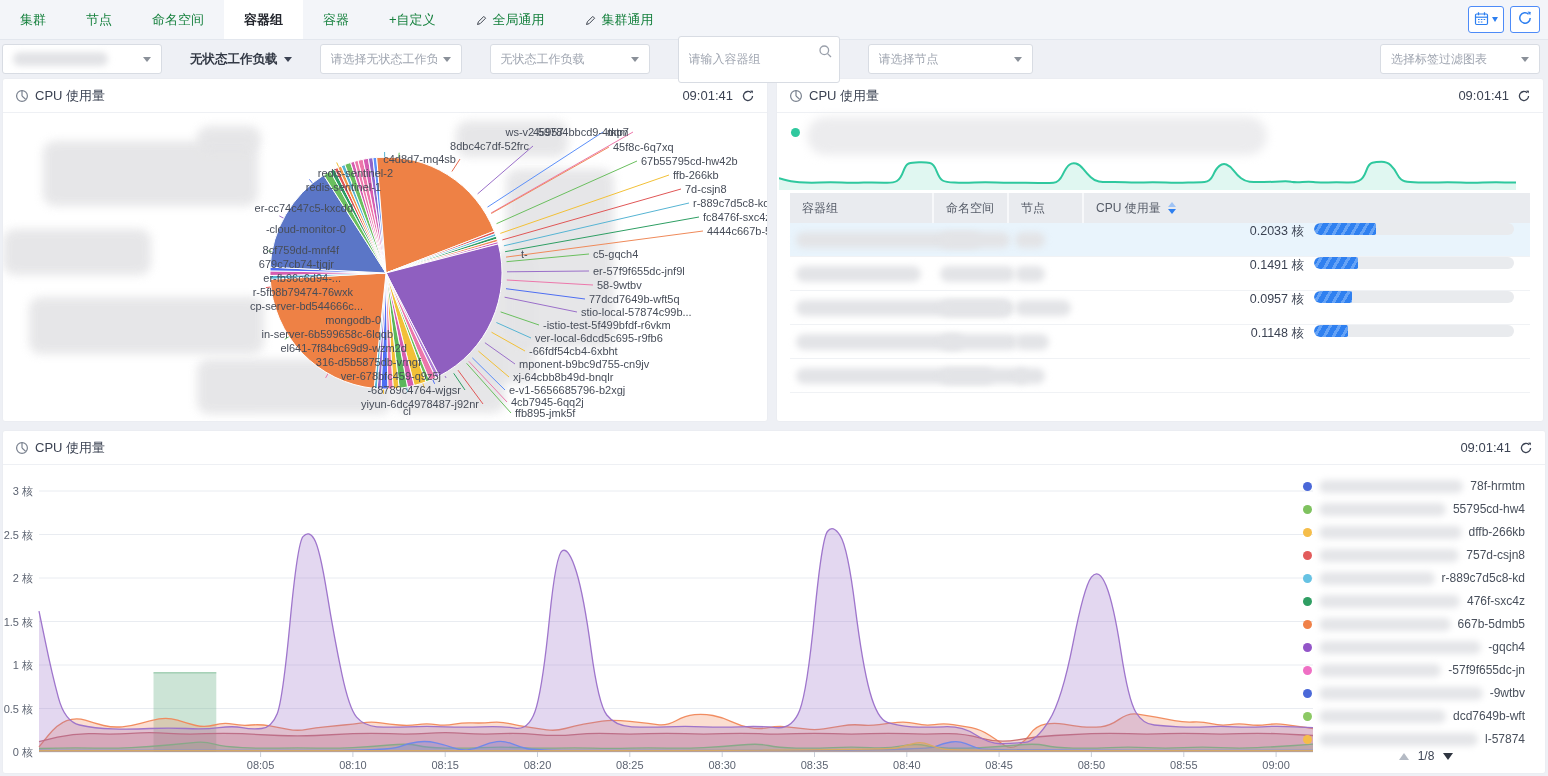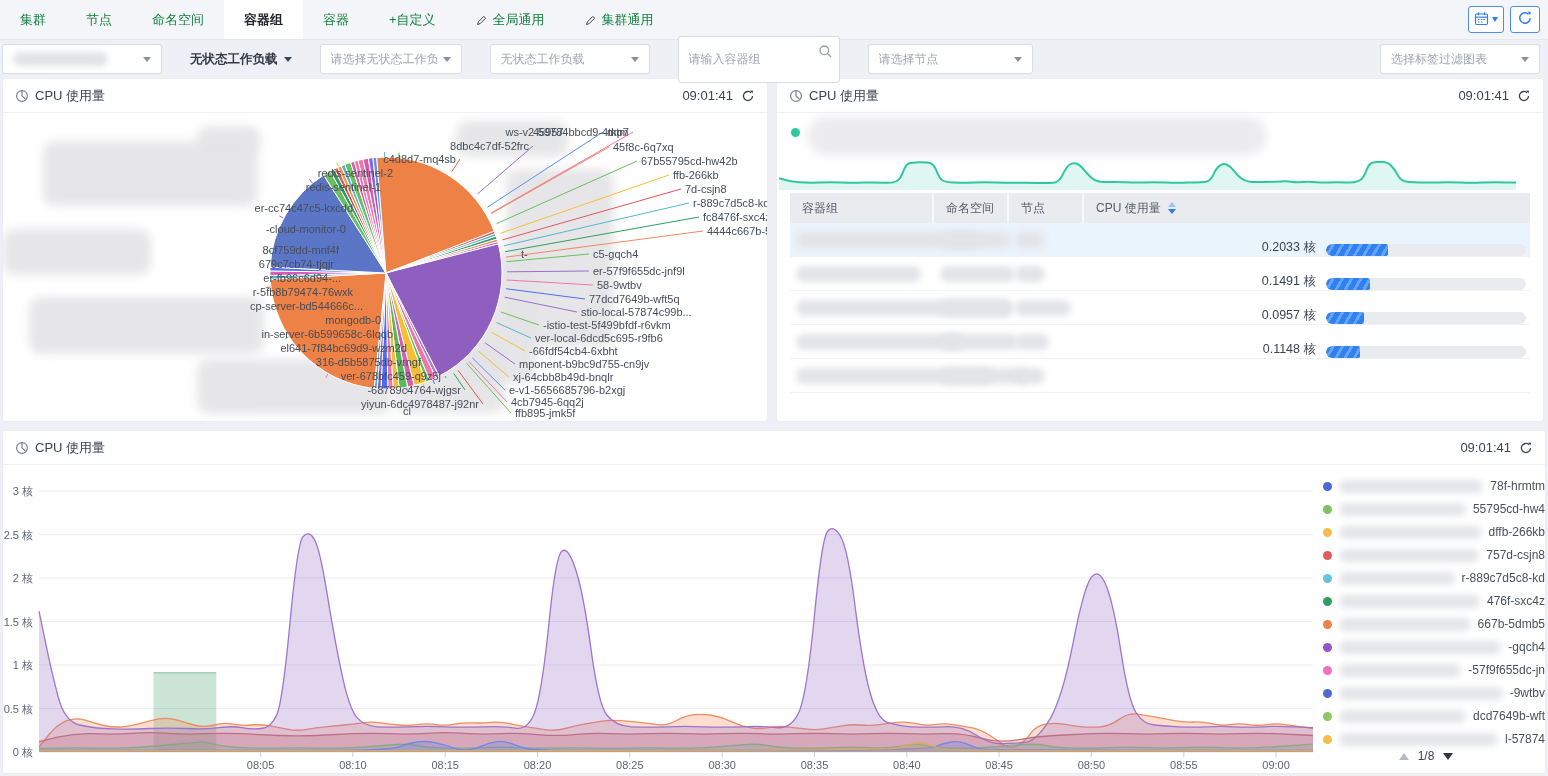--- a/index.html
+++ b/index.html
@@ -46,30 +46,30 @@
 .th:last-child{border-right:none}
 .th.name{width:144px}.th.ns{width:75px}.th.node{width:75px}.th.cpu{flex:1}
 .sort{display:inline-flex;flex-direction:column;gap:2px;margin-left:7px;cursor:pointer}
 .sort .u{width:0;height:0;border-left:4px solid transparent;border-right:4px solid transparent;border-bottom:5px solid #9fc3f5}
 .sort .d{width:0;height:0;border-left:4px solid transparent;border-right:4px solid transparent;border-top:5px solid #2d7ff0}
 .trows{position:absolute;top:110px;left:13px;right:13px}
 .trow{display:flex;align-items:center;height:34px;border-bottom:1px solid #f0f2f5;cursor:pointer}
 .trow.hl{background:#e9f4fc}
 .td{position:relative;height:100%}
 .td.name{width:144px}.td.ns{width:75px}.td.node{width:75px}
-.td.cpu{flex:1;display:flex;align-items:flex-end;justify-content:flex-end;gap:10px;padding-right:4px}
+.td.cpu{flex:1;display:flex;align-items:flex-start;justify-content:flex-end;gap:10px;padding-right:16px}
 .redact-cell{position:absolute;left:6px;top:9px;height:16px;background:#e3e4e7;border-radius:8px;filter:blur(3px)}
 .val{font-size:12.5px;color:#3c4353;white-space:nowrap}
 .bar{width:200px;height:12px;background:#e9ebee;border-radius:7px;overflow:hidden}
 .fill{height:100%;border-radius:7px 2px 2px 7px;background:repeating-linear-gradient(120deg,#2f80f0 0px,#2f80f0 5px,#66a3f6 5px,#66a3f6 8px)}
 
 .area-panel{margin:8px 2px 0;width:1544px;height:344px}
 .area-body{position:relative;height:309px}
 .area-body>svg{position:absolute;left:0;top:0}
-.a-legend{position:absolute;right:0;top:14px;width:222px}
+.a-legend{position:absolute;right:20px;top:14px;width:222px}
 .a-item{display:flex;align-items:center;gap:7px;margin-bottom:9px;font-size:12px;color:#49505c;cursor:pointer}
 .a-item .dot{width:9px;height:9px;border-radius:50%;flex:none}
 .a-item .fuzz{flex:1;height:13px;background:#e4e5e8;border-radius:7px;filter:blur(3px)}
 .a-item .txt{white-space:nowrap}
 .pager{position:absolute;right:8px;top:284px;width:222px;display:flex;justify-content:center;align-items:center;gap:9px;font-size:12px;color:#3c4353}
 .tri-up{width:0;height:0;border-left:5px solid transparent;border-right:5px solid transparent;border-bottom:7px solid #b4bac4;cursor:pointer}
 .tri-down{width:0;height:0;border-left:5px solid transparent;border-right:5px solid transparent;border-top:7px solid #2f3540;cursor:pointer}
 </style>
 </head>
 <body>

